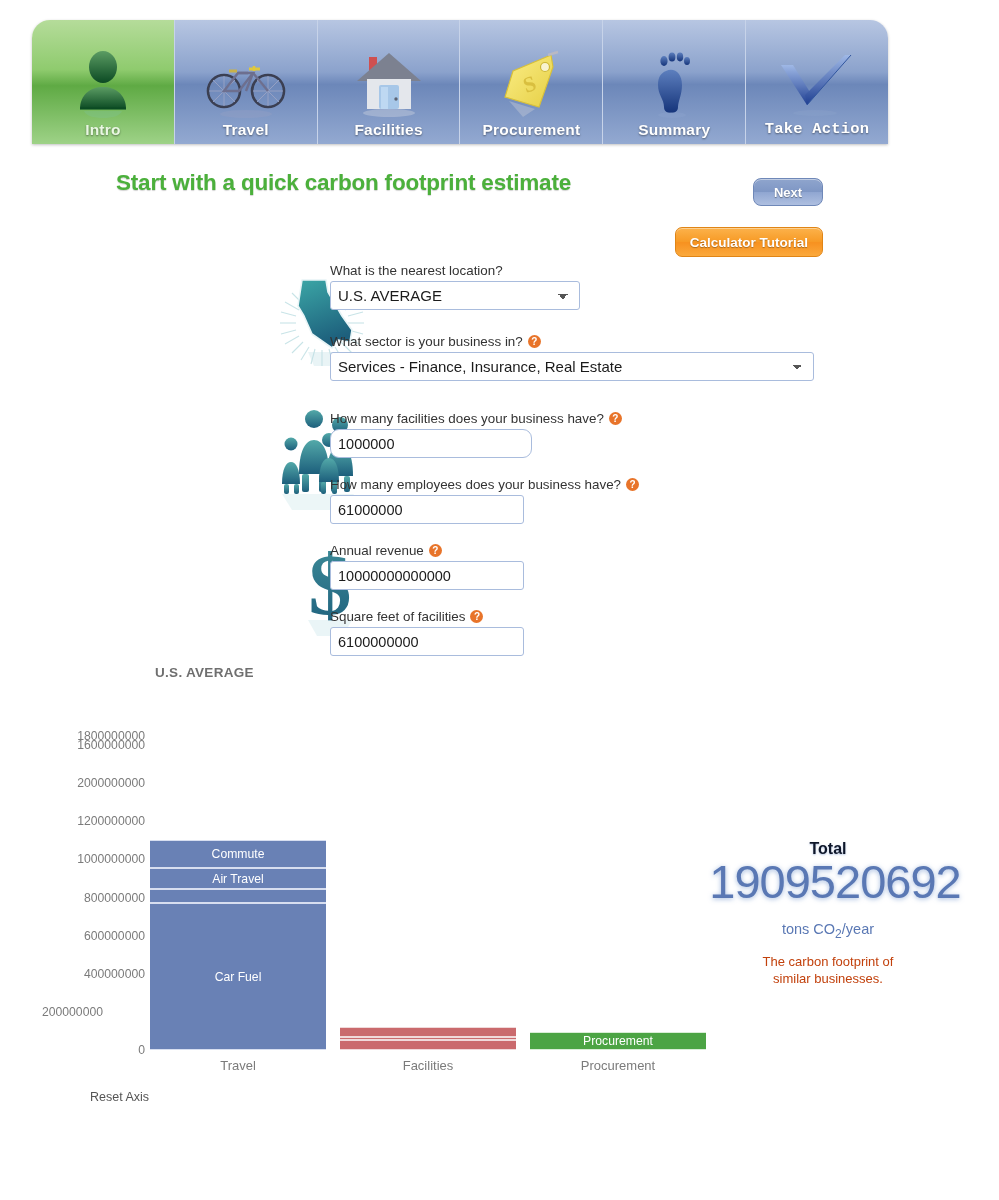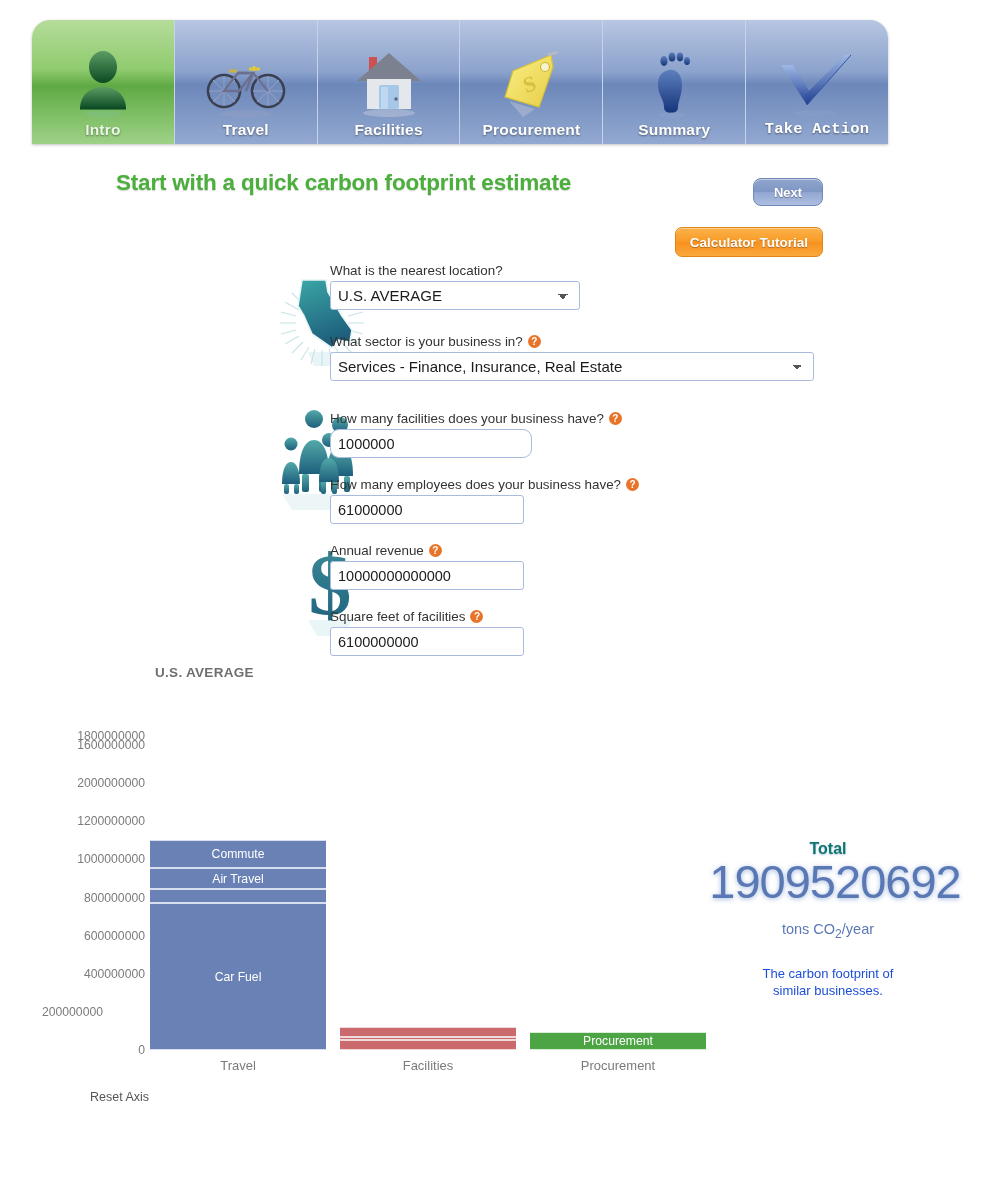--- a/index.html
+++ b/index.html
@@ -195,37 +195,37 @@
   }
   .reset-axis {
     position: absolute; left: 90px; top: 1090px;
     font-size: 12.5px; color: #555;
     cursor: pointer; z-index: 4;
   }
 
   
   .total-wrap { position: absolute; left: 600px; top: 692px; width: 300px; text-align: center; z-index: 4; }
   .total-label {
-    font-size: 16px; font-weight: bold; color: #0f766e;
+    font-size: 16px; font-weight: bold; color: #0f172a;
     text-shadow: 0 1px 2px rgba(120,150,200,.55);
   }
   .total-num {
     font-size: 47px; color: #5a78b4; font-weight: normal;
     letter-spacing: -1px; line-height: 1.04;
     text-shadow: 0 1px 5px rgba(130,160,210,.75);
     white-space: nowrap;
     margin-left: 14px;
   }
   .total-units {
     font-size: 14.5px; color: #5a78b4;
     margin-top: 14px;
   }
   .total-desc {
-    font-size: 13px; color: #1d4ed8;
-    line-height: 1.32; margin-top: 24px;
+    font-size: 13px; color: #c2410c;
+    line-height: 1.32; margin-top: 12px;
     width: 150px; margin-left: auto; margin-right: auto;
   }
 </style>
 </head>
 <body>
 
 <div id="root">
 
   <div class="card-bottom-plate"></div>
   <div class="left-green-rail"></div>

